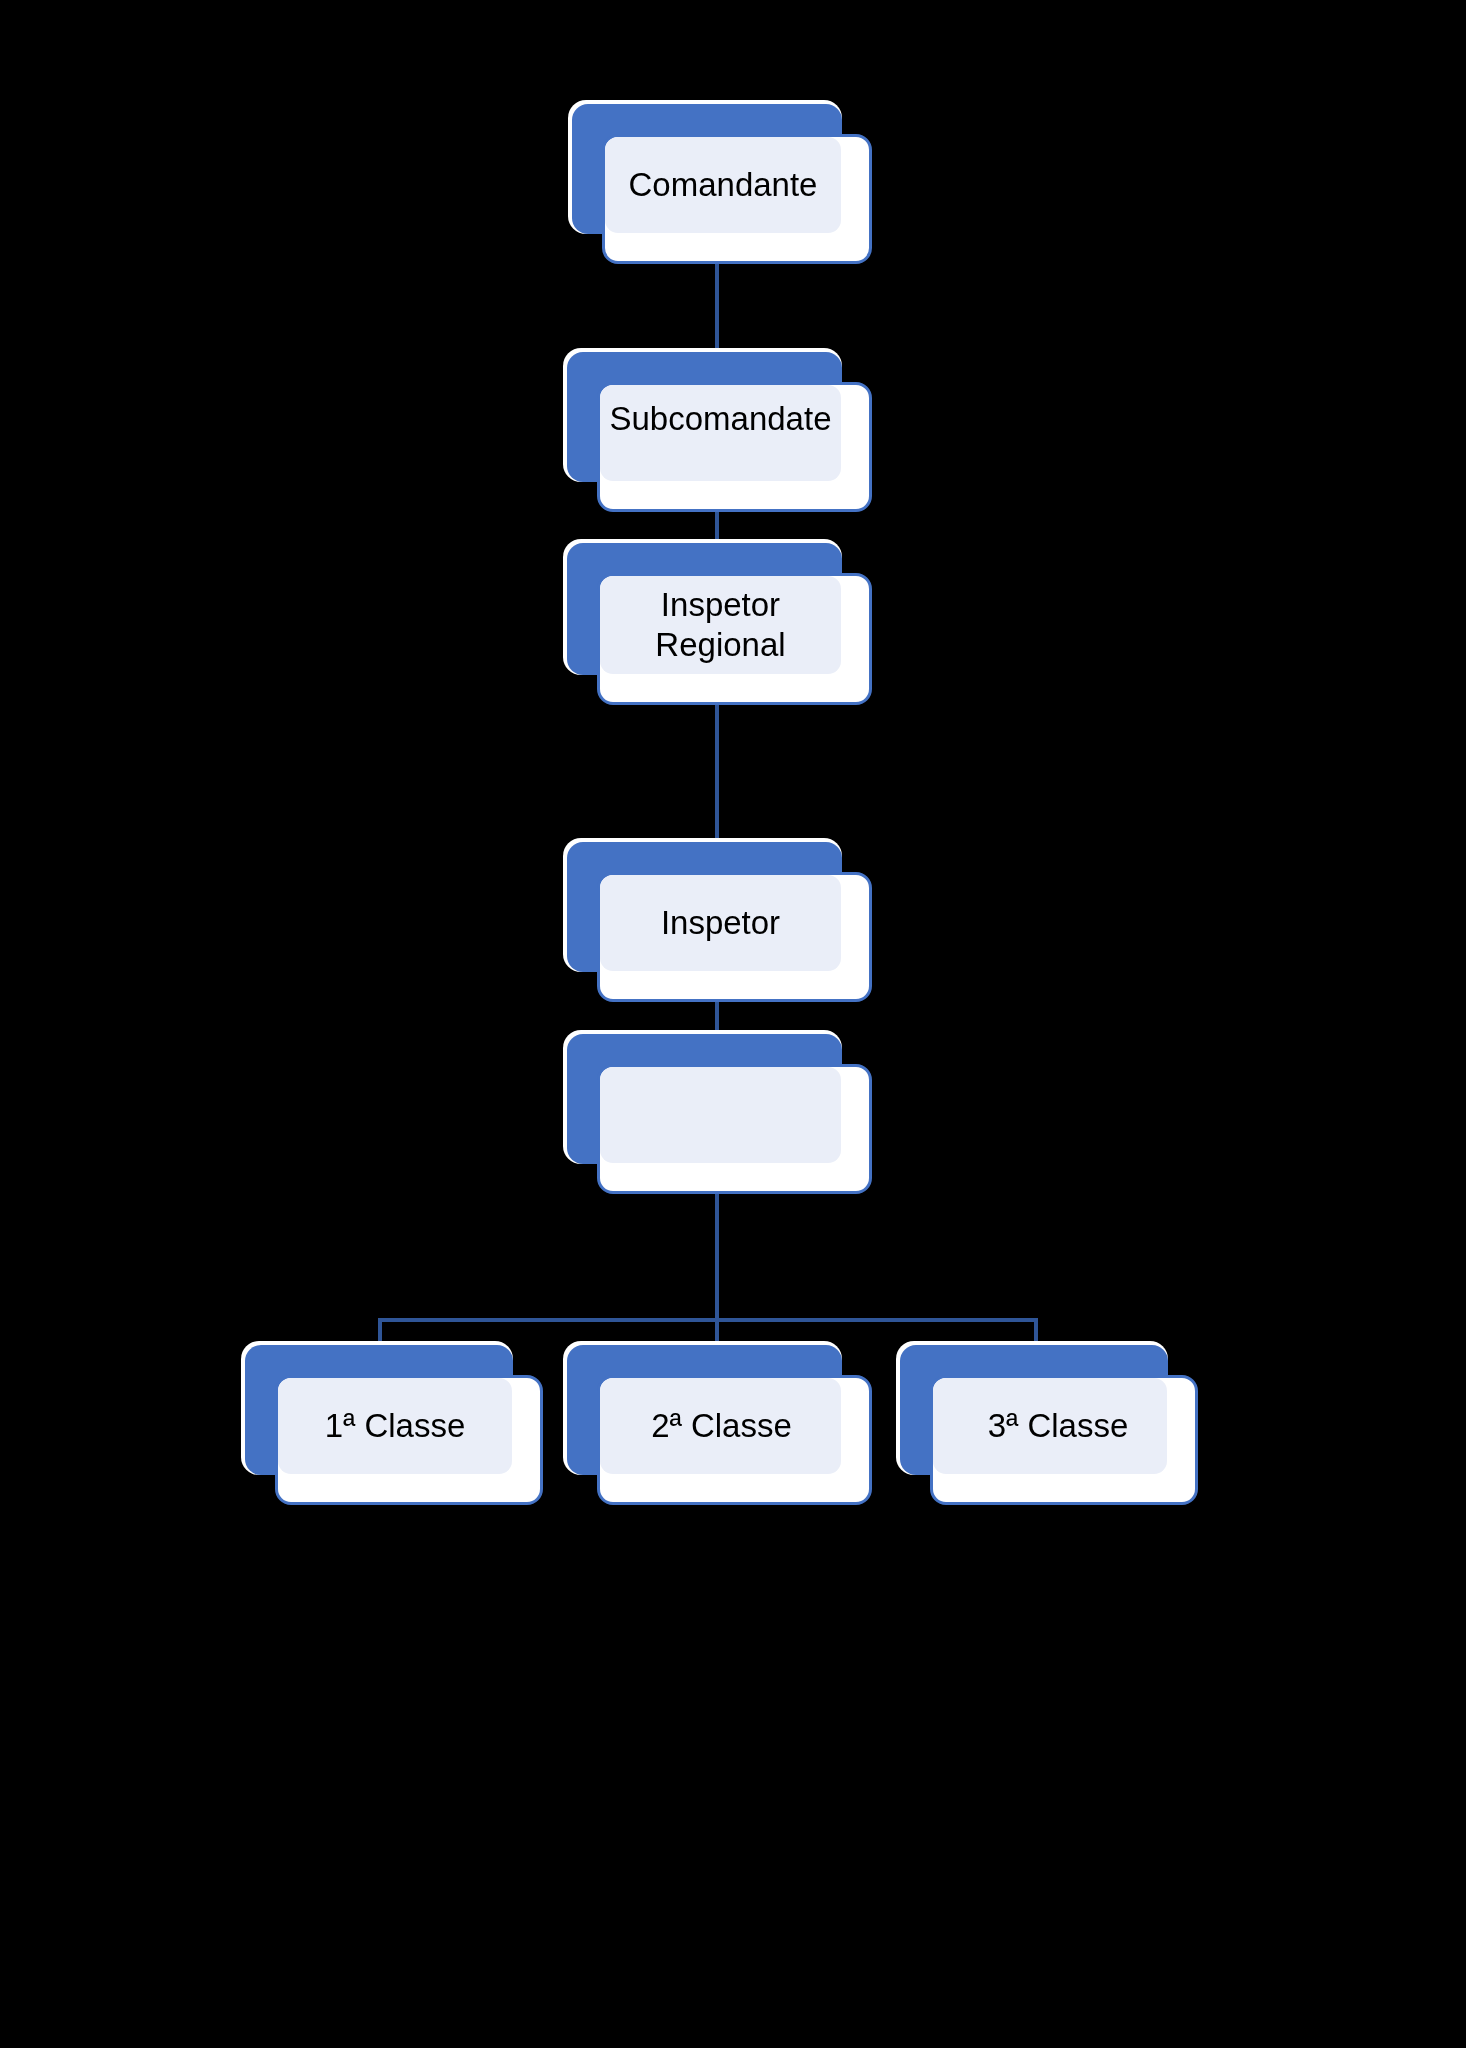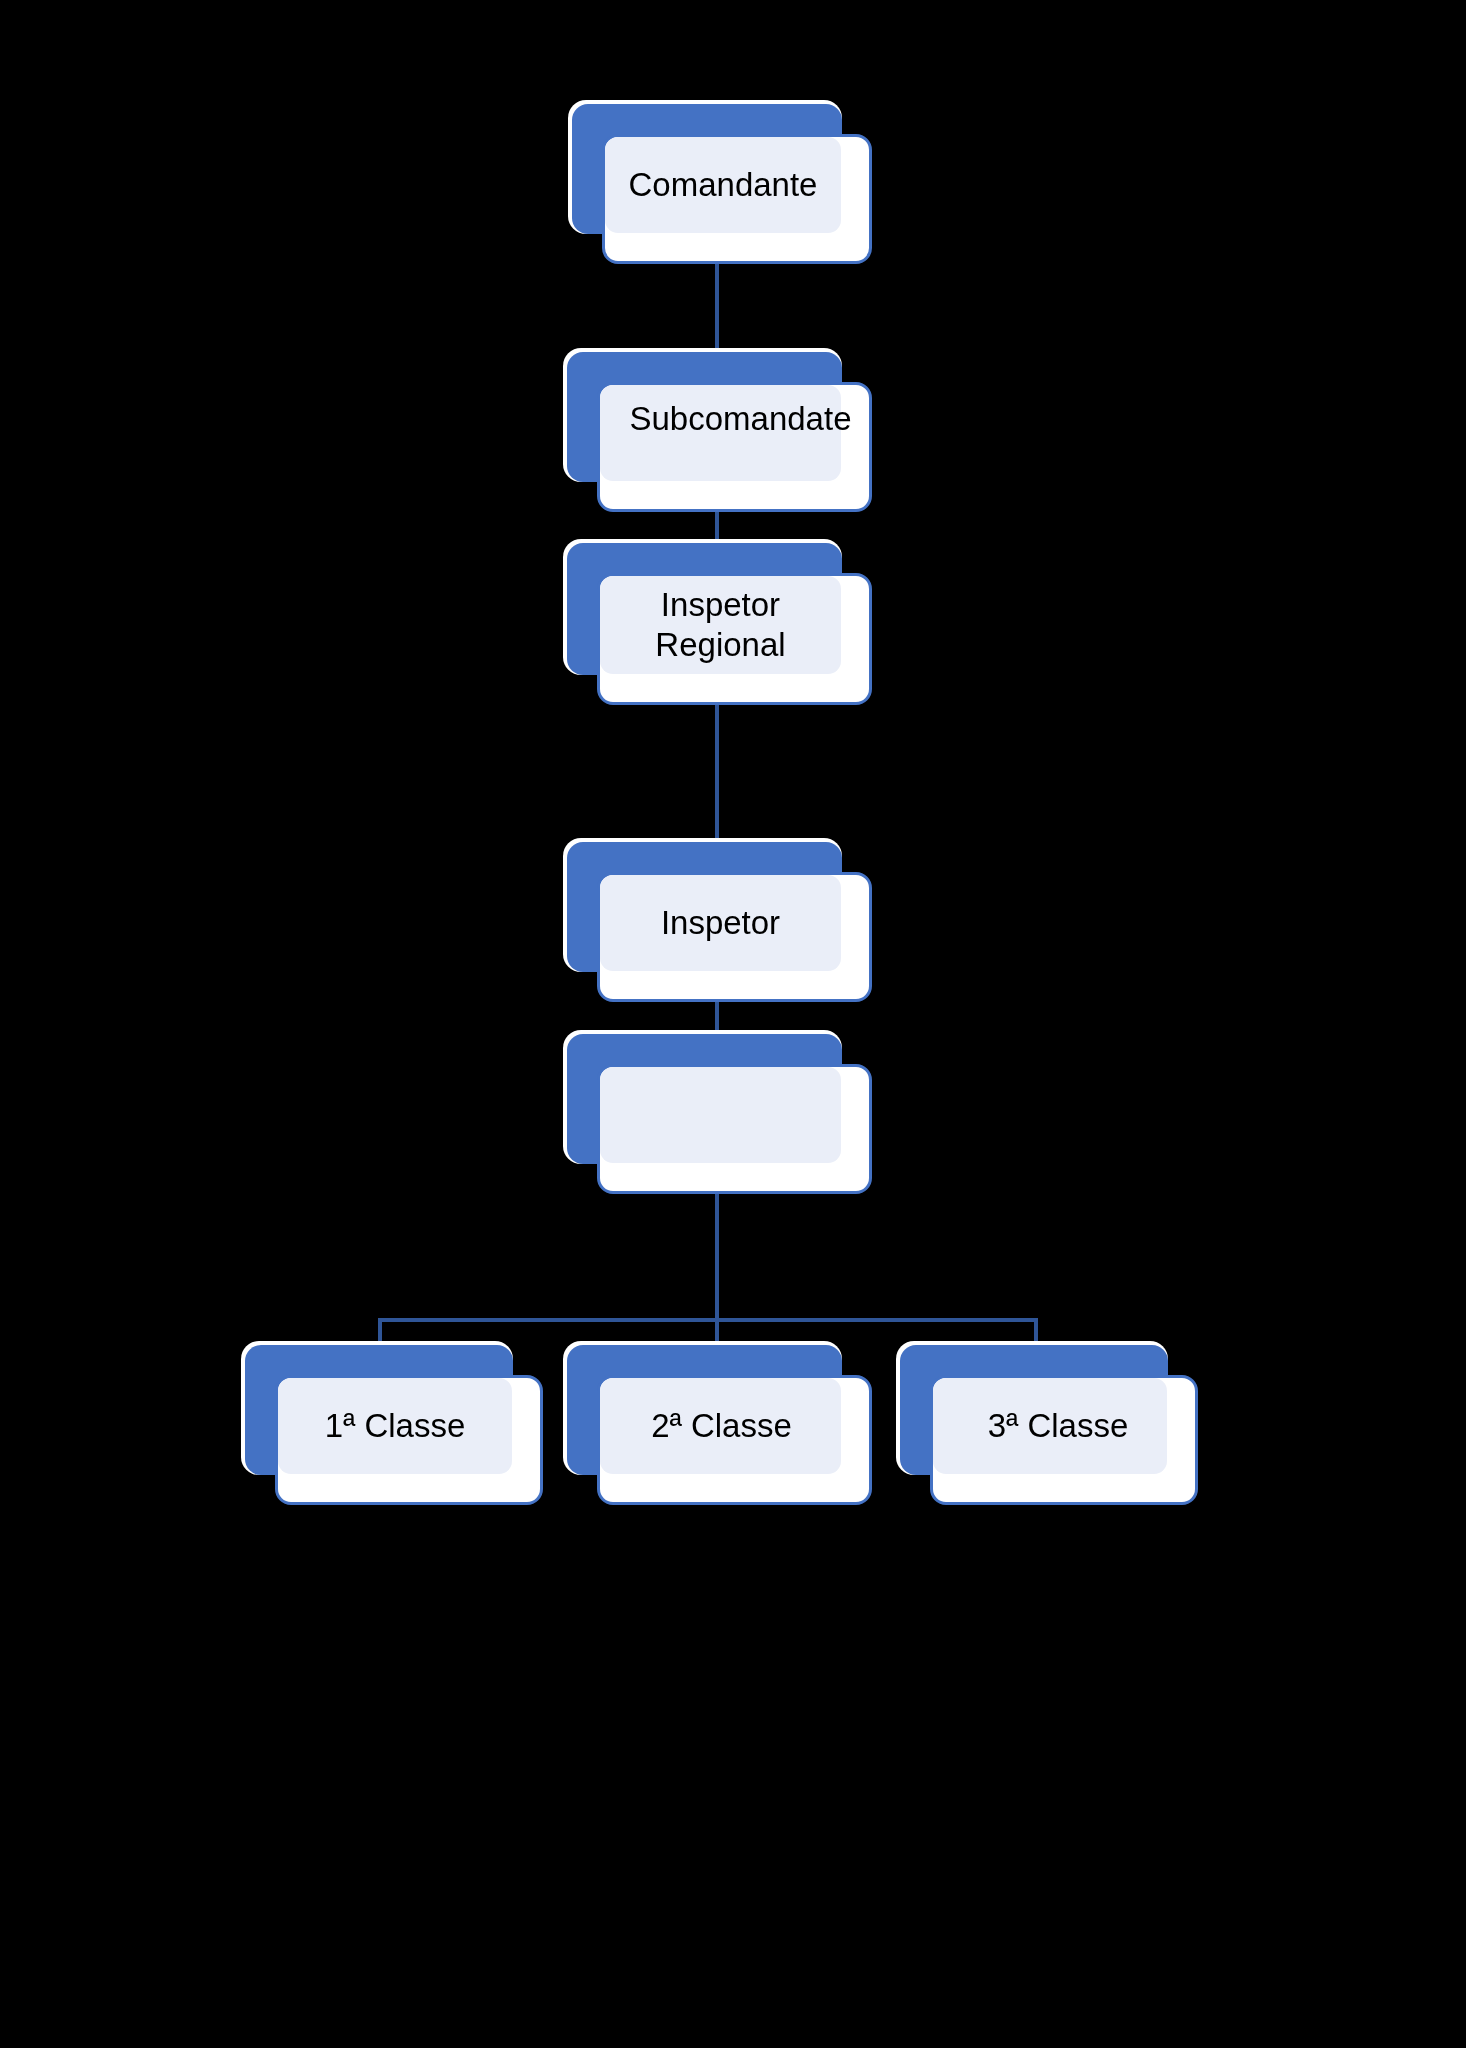--- a/index.html
+++ b/index.html
@@ -110,21 +110,21 @@
     <div class="back-plate" style="width:270px; height:130px;"></div>
     <div class="front-plate" style="left:30px; top:30px; width:270px; height:130px;"></div>
     <div class="inner-fill" style="left:33px; top:33px; width:236px; height:96px;"></div>
     <div class="node-label" style="left:33px; top:33px; width:236px; height:96px;">Comandante</div>
   </div>
 
   <div class="node" style="left:567px; top:352px; width:305px; height:160px;">
     <div class="back-plate" style="width:275px; height:130px;"></div>
     <div class="front-plate" style="left:30px; top:30px; width:275px; height:130px;"></div>
     <div class="inner-fill" style="left:33px; top:33px; width:241px; height:96px;"></div>
-    <div class="node-label" style="left:33px; top:33px; width:241px; height:68px;padding-left:20px;">Subcomandate</div>
+    <div class="node-label" style="left:33px; top:33px; width:241px; height:68px;">Subcomandate</div>
   </div>
 
   <div class="node" style="left:567px; top:543px; width:305px; height:162px;">
     <div class="back-plate" style="width:275px; height:132px;"></div>
     <div class="front-plate" style="left:30px; top:30px; width:275px; height:132px;"></div>
     <div class="inner-fill" style="left:33px; top:33px; width:241px; height:98px;"></div>
     <div class="node-label" style="left:33px; top:33px; width:241px; height:98px;">Inspetor
 Regional</div>
   </div>
 

